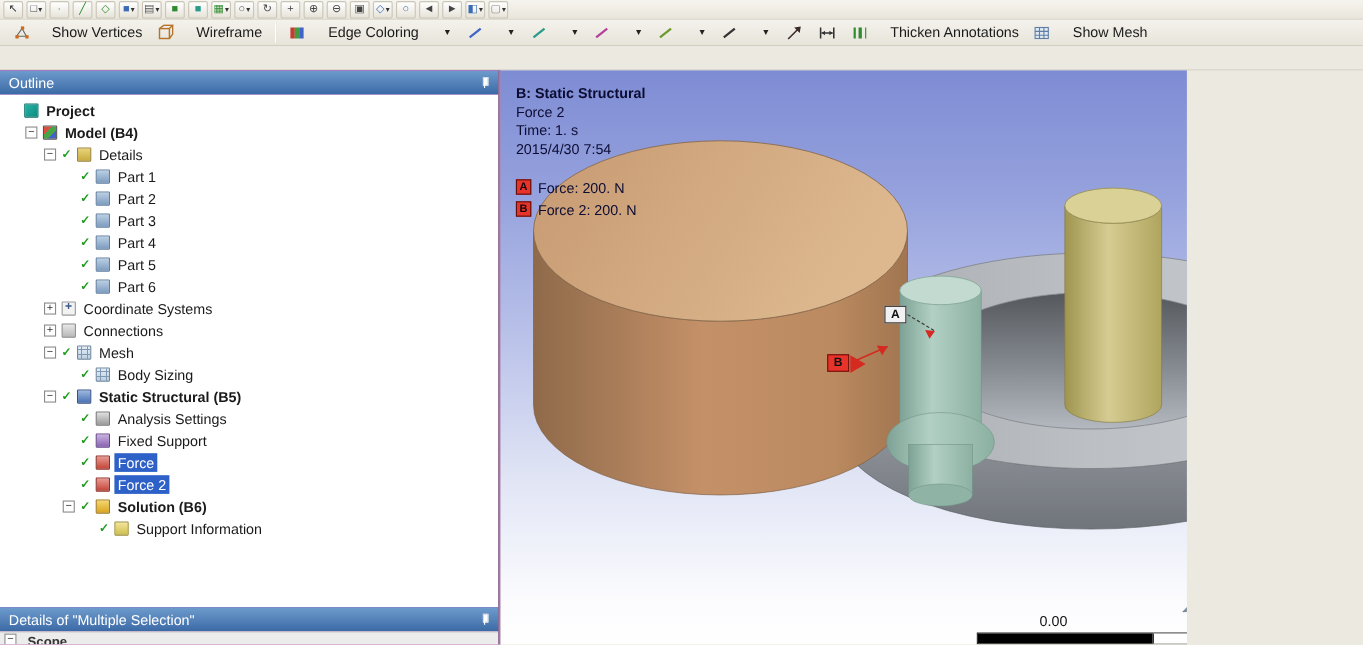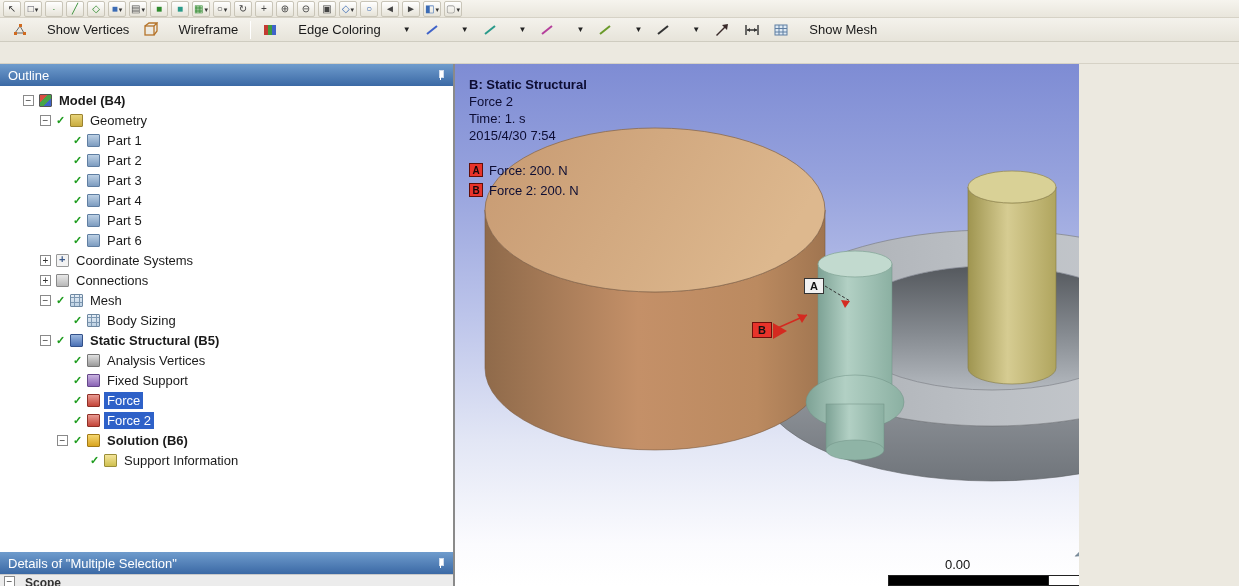--- a/index.html
+++ b/index.html
@@ -224,48 +224,63 @@
       <span>
         <svg width="16" height="14">
           <path d="M2 2 V12 M14 2 V12 M3 7 H13" stroke="#333" stroke-width="1.4"></path>
           <path d="M3 7 l3 -2 v4 Z M13 7 l-3 -2 v4 Z" fill="#333"></path>
         </svg>
       </span>
     </button>
   <button class="tbtn">
     <span>
         <svg width="15" height="14">
+          <path d="M3 2 V12" stroke="#2e8b2e" stroke-width="2"></path>
+          <path d="M8 2 V12" stroke="#2e8b2e" stroke-width="3"></path>
+          <path d="M13 2 V12" stroke="#2e8b2e" stroke-width="1"></path>
+        </svg>
+      </span>
+    <span>Thicken Annotations</span>
+  </button>
+  <button class="tbtn">
+    <span>
+        <svg width="15" height="14">
           <rect x="1" y="2" width="12" height="10" fill="#dfeaf4" stroke="#5f7ea2"></rect>
           <path d="M5 2 V12 M9 2 V12 M1 5.5 H13 M1 9 H13" stroke="#5f7ea2" stroke-width="1"></path>
         </svg>
       </span>
     <span>Show Mesh</span>
   </button>
 </div>
 
 <div class="graystrip"></div>
 
 <div class="main">
 
   <div class="leftpanel">
     <div class="panelheader">
       <span class="ph-title">Outline</span>
       <span class="pin"></span>
     </div>
     <div class="tree" id="tree">
+        <div class="trow bold" style="padding-left: 6px;">
+          <span class="expand none"></span>
+          <span class="ticon project"></span>
+          <span class="tlabel">Project</span>
+        </div>
         <div class="trow bold" style="padding-left: 23px;">
           <span class="expand">−</span>
           <span class="ticon model"></span>
           <span class="tlabel">Model (B4)</span>
         </div>
         <div class="trow" style="padding-left: 40px;">
           <span class="expand">−</span>
           <span class="check">✓</span>
           <span class="ticon geometry"></span>
-          <span class="tlabel">Geometry</span>
+          <span class="tlabel">Details</span>
         </div>
         <div class="trow" style="padding-left: 57px;">
           <span class="expand none"></span>
           <span class="check">✓</span>
           <span class="ticon part"></span>
           <span class="tlabel">Part 1</span>
         </div>
         <div class="trow" style="padding-left: 57px;">
           <span class="expand none"></span>
           <span class="check">✓</span>
@@ -321,21 +336,21 @@
         <div class="trow bold" style="padding-left: 40px;">
           <span class="expand">−</span>
           <span class="check">✓</span>
           <span class="ticon static"></span>
           <span class="tlabel">Static Structural (B5)</span>
         </div>
         <div class="trow" style="padding-left: 57px;">
           <span class="expand none"></span>
           <span class="check">✓</span>
           <span class="ticon settings"></span>
-          <span class="tlabel">Analysis Vertices</span>
+          <span class="tlabel">Analysis Settings</span>
         </div>
         <div class="trow" style="padding-left: 57px;">
           <span class="expand none"></span>
           <span class="check">✓</span>
           <span class="ticon support"></span>
           <span class="tlabel">Fixed Support</span>
         </div>
         <div class="trow" style="padding-left: 57px;">
           <span class="expand none"></span>
           <span class="check">✓</span>

